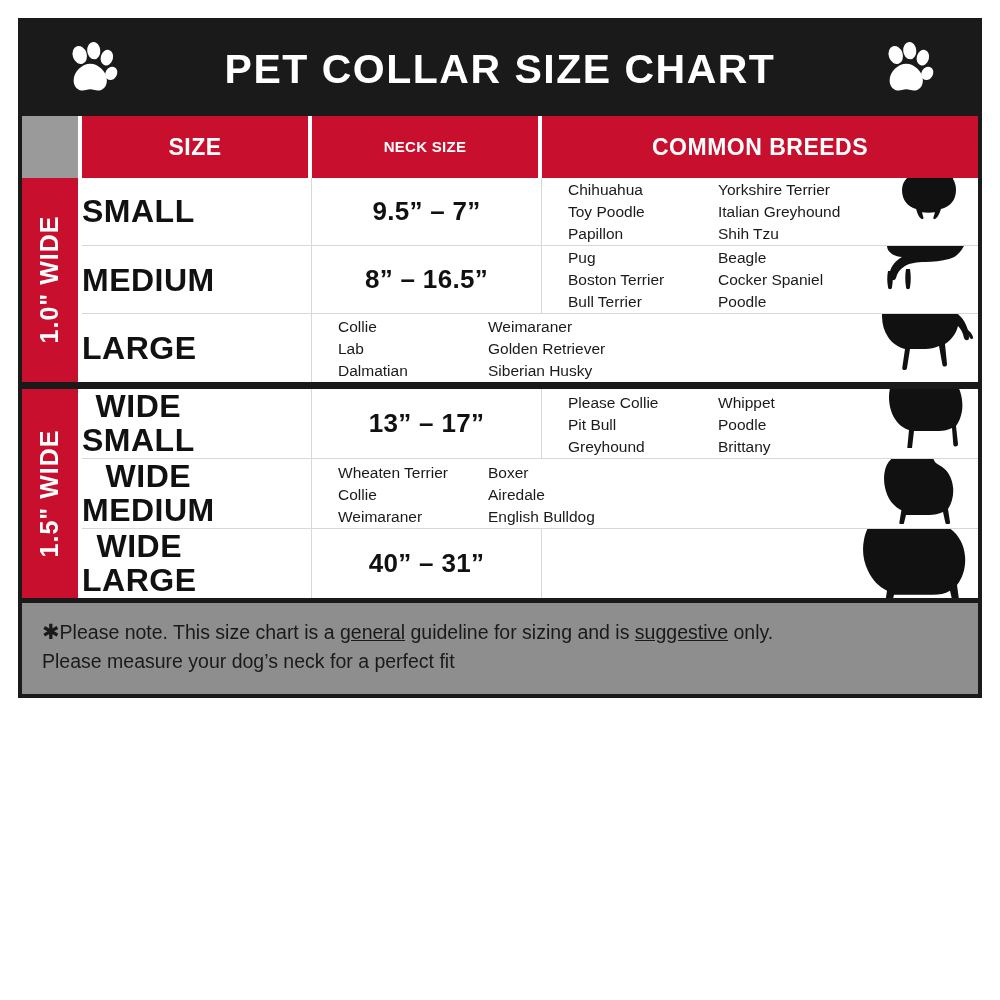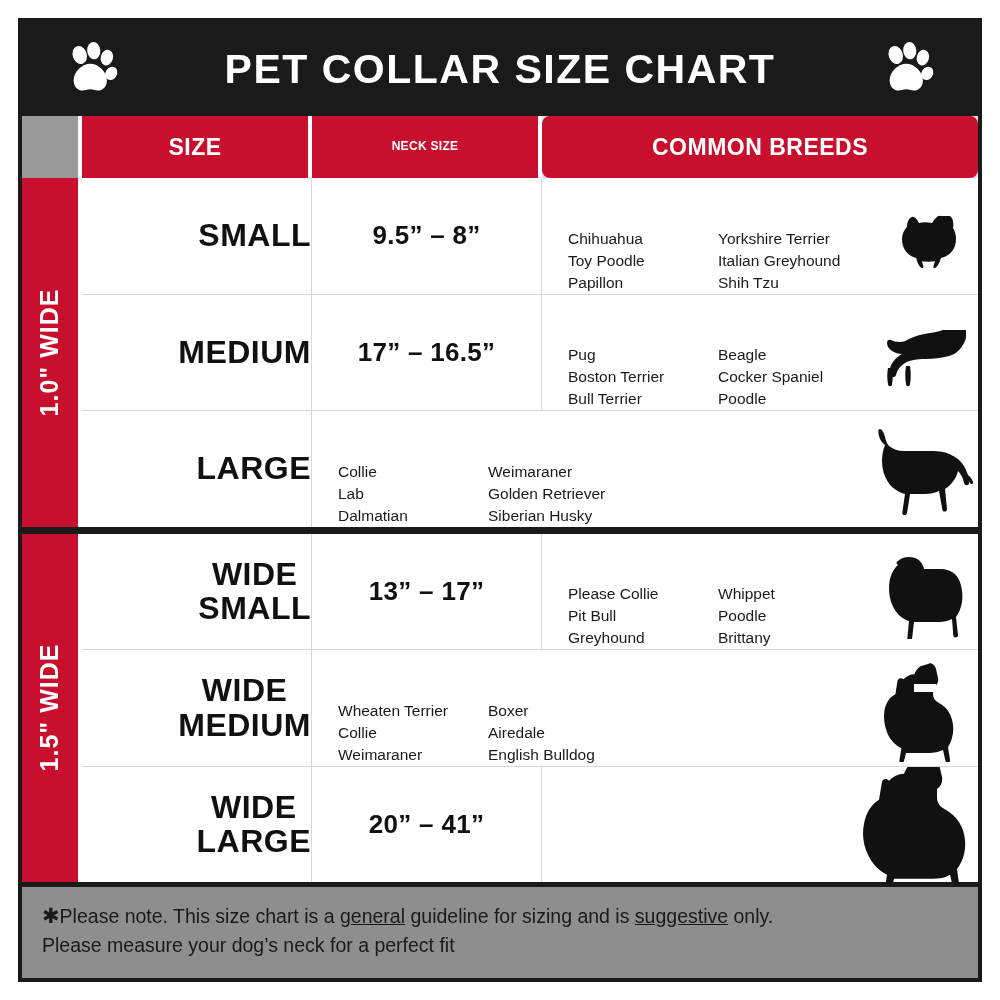--- a/index.html
+++ b/index.html
@@ -9,21 +9,21 @@
     font-family: "Liberation Sans", sans-serif;
   }
   #page {
     position: relative;
     width: 1000px; height: 1000px;
     background: #ffffff;
     padding: 18px 18px 18px 18px;
   }
   .frame {
     position: relative;
-    width: 964px; height: 964px;
+    width: 964px; height: 680px;
     border: 4px solid #1a1a1a;
     background: #ffffff;
     display: flex;
     flex-direction: column;
     overflow: hidden;
   }
 
   
   .header {
     background: #1a1a1a;
@@ -64,25 +64,25 @@
   .colhead .cell {
     background: #c8102e;
     color: #ffffff;
     display: flex;
     flex-direction: column;
     align-items: center;
     justify-content: center;
     border-right: 4px solid #ffffff;
     font-weight: bold;
   }
-  .colhead .cell:last-child { border-right: none; border-radius: 8px; }
+  .colhead .cell:last-child { border-right: none; }
   .ch-size   { width: 230px; font-size: 23px; letter-spacing: .5px; }
   .ch-length { width: 230px; }
   .ch-breeds { flex: 1; font-size: 23px; letter-spacing: .5px; }
-  .ch-sub { font-size: 12px; line-height: 1.1; letter-spacing: .3px; }
+  .ch-sub { font-size: 15px; line-height: 1.1; letter-spacing: .3px; }
   .ch-main { font-size: 23px; line-height: 1.1; letter-spacing: .4px; }
 
   
   .body { flex: 1; display: flex; flex-direction: column; }
   .group { display: flex; flex: 1; }
   .group.top { border-bottom: 7px solid #1a1a1a; }
 
   .group-label {
     width: 60px;
     background: #c8102e;
@@ -107,21 +107,21 @@
     align-items: stretch;
     border-bottom: 1px solid #d8d8d8;
     position: relative;
   }
   .row:last-child { border-bottom: none; }
 
   .c-size {
     width: 230px;
     display: flex;
     align-items: center;
-    justify-content: flex-end;
+    justify-content: flex-start;
     border-right: 1px solid #d8d8d8;
     text-align: center;
   }
   .c-size .label {
     font-size: 32px;
     font-weight: bold;
     color: #111;
     letter-spacing: .5px;
     line-height: 1.08;
   }
@@ -219,21 +219,21 @@
           <span>1.0" WIDE</span>
         </div>
         <div class="rows">
 
           <div class="row">
             <div class="c-size">
               <div class="label">
                 <div>SMALL</div>
               </div>
             </div>
-            <div class="c-length">9.5” – 8”</div>
+            <div class="c-length">9.5” – 7”</div>
             <div class="c-breeds">
               <div class="breed-col one" style="white-space:pre-line">Chihuahua
 Toy Poodle
 Papillon</div>
               <div class="breed-col two" style="white-space:pre-line">Yorkshire Terrier
 Italian Greyhound
 Shih Tzu</div>
               <span class="dog-art" style="right:14px;bottom:14px;">
                 <svg width="76" height="66" viewBox="0 0 76 66">
                   <path fill="#111" d="M62 6c3 2 4 7 3 12 2 3 3 7 3 11 0 10-6 17-15 19-2 6-4 9-6 10-1 .5-2-.3-1.6-1.4l1.6-5.3c-4 .6-9 .6-13 0l1.4 5.3c.3 1.1-.7 1.9-1.7 1.4-2-1-4-4-5.6-10C20 46 14 39 14 29c0-5 2-9 5-12 0-5 2-9 5-10 2-1 5 2 7 6 4-1 9-1 13 0 3-4 6-8 8-7z"></path>
@@ -241,21 +241,21 @@
               </span>
             </div>
           </div>
 
           <div class="row">
             <div class="c-size">
               <div class="label">
                 <div>MEDIUM</div>
               </div>
             </div>
-            <div class="c-length">17” – 16.5”</div>
+            <div class="c-length">8” – 16.5”</div>
             <div class="c-breeds">
               <div class="breed-col one" style="white-space:pre-line">Pug
 Boston Terrier
 Bull Terrier</div>
               <div class="breed-col two" style="white-space:pre-line">Beagle
 Cocker Spaniel
 Poodle</div>
               <span class="dog-art" style="right:8px;bottom:14px;">
                 <svg width="100" height="62" viewBox="0 0 100 62">
                   <path fill="#111" d="M96 4c1 5-3 12-8 17-2 2-5 4-9 5-7 2-16 3-24 3-8 0-15 1-20 4-5 3-8 7-9 12-1 3-5 3-6 0-1-4 0-9 3-13 2-3 5-6 9-8-3 0-7-1-10-3-3-2-5-5-5-8 0-3 2-4 4-3 2 1 5 2 9 2 3 0 6-1 9-3 6-3 13-5 21-6 8-1 14-3 19-6 4-2 8-2 9 0 1 1 2 2 2 3 3-3 5-4 6-1z"></path>
@@ -343,21 +343,21 @@
             </div>
           </div>
 
           <div class="row">
             <div class="c-size">
               <div class="label">
                 <div>WIDE</div>
                 <div>LARGE</div>
               </div>
             </div>
-            <div class="c-length">20” – 41”</div>
+            <div class="c-length">40” – 31”</div>
             <div class="c-breeds">
               <span class="dog-art" style="right:2px;bottom:-30px;z-index:5;">
                 <svg width="140" height="150" viewBox="0 0 140 150">
                   <path fill="#111" d="M98 2c2-1 4 1 5 4l3 13c1 5-1 9-5 12v8c0 6 3 10 9 13 11 6 18 17 19 30 1 11-2 21-8 29l3 22c.5 4-5 4.6-6 .8l-4-17c-5 3-11 4-17 4H58l-4 16c-1 4-6.5 3-6-1l3-19c-8-4-15-11-19-20-5-10-6-21-4-31 2-11 7-19 15-24l3-18c.5-3 5-4 7-1 4-4 9-7 15-7 2-5 5-10 9-13z"></path>
                 </svg>
               </span>
             </div>
           </div>
 
         </div>

